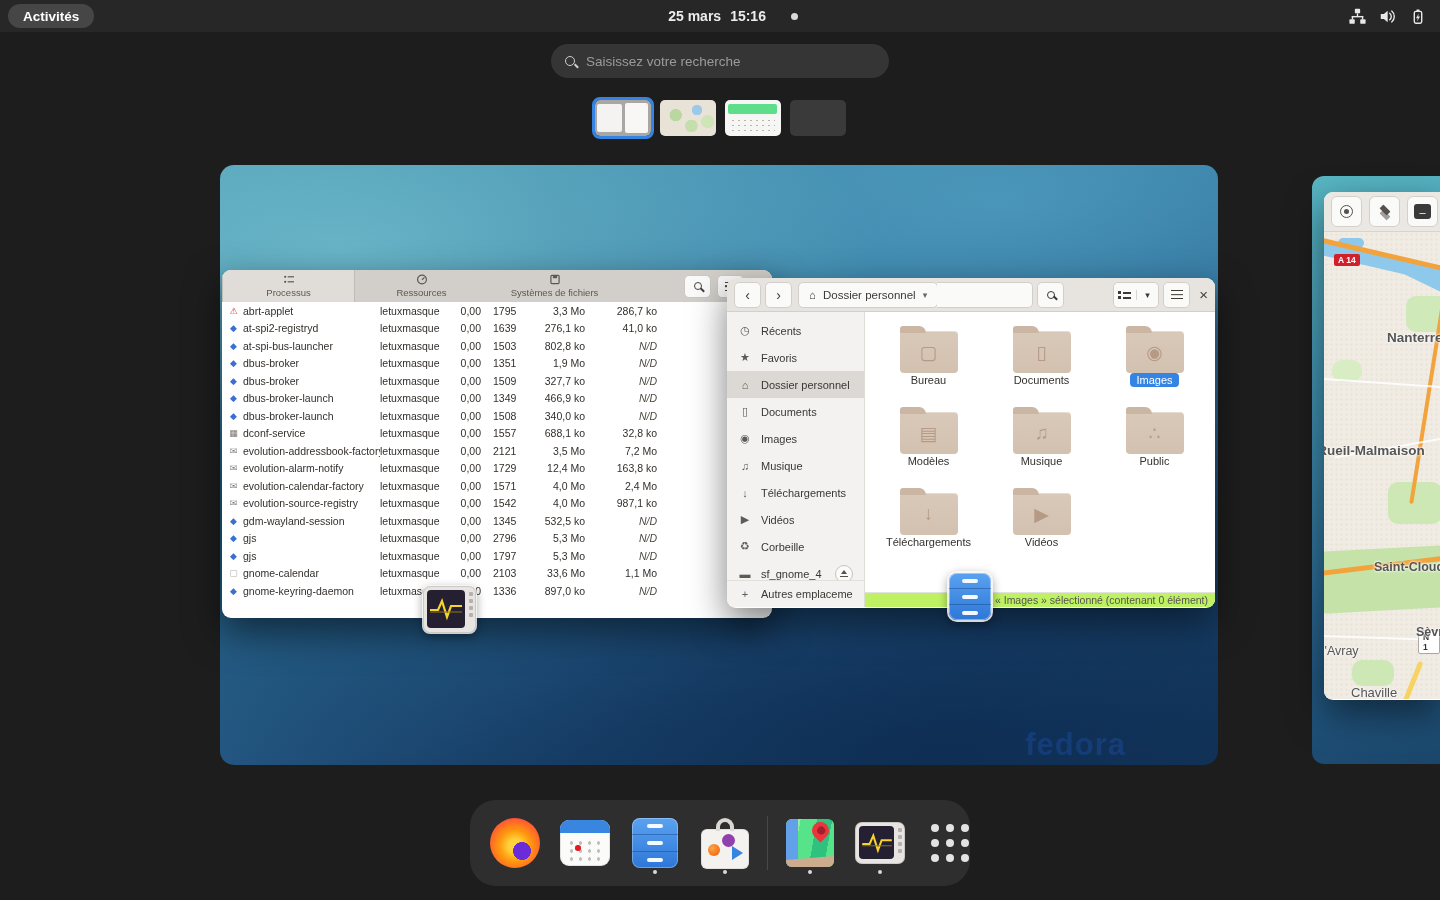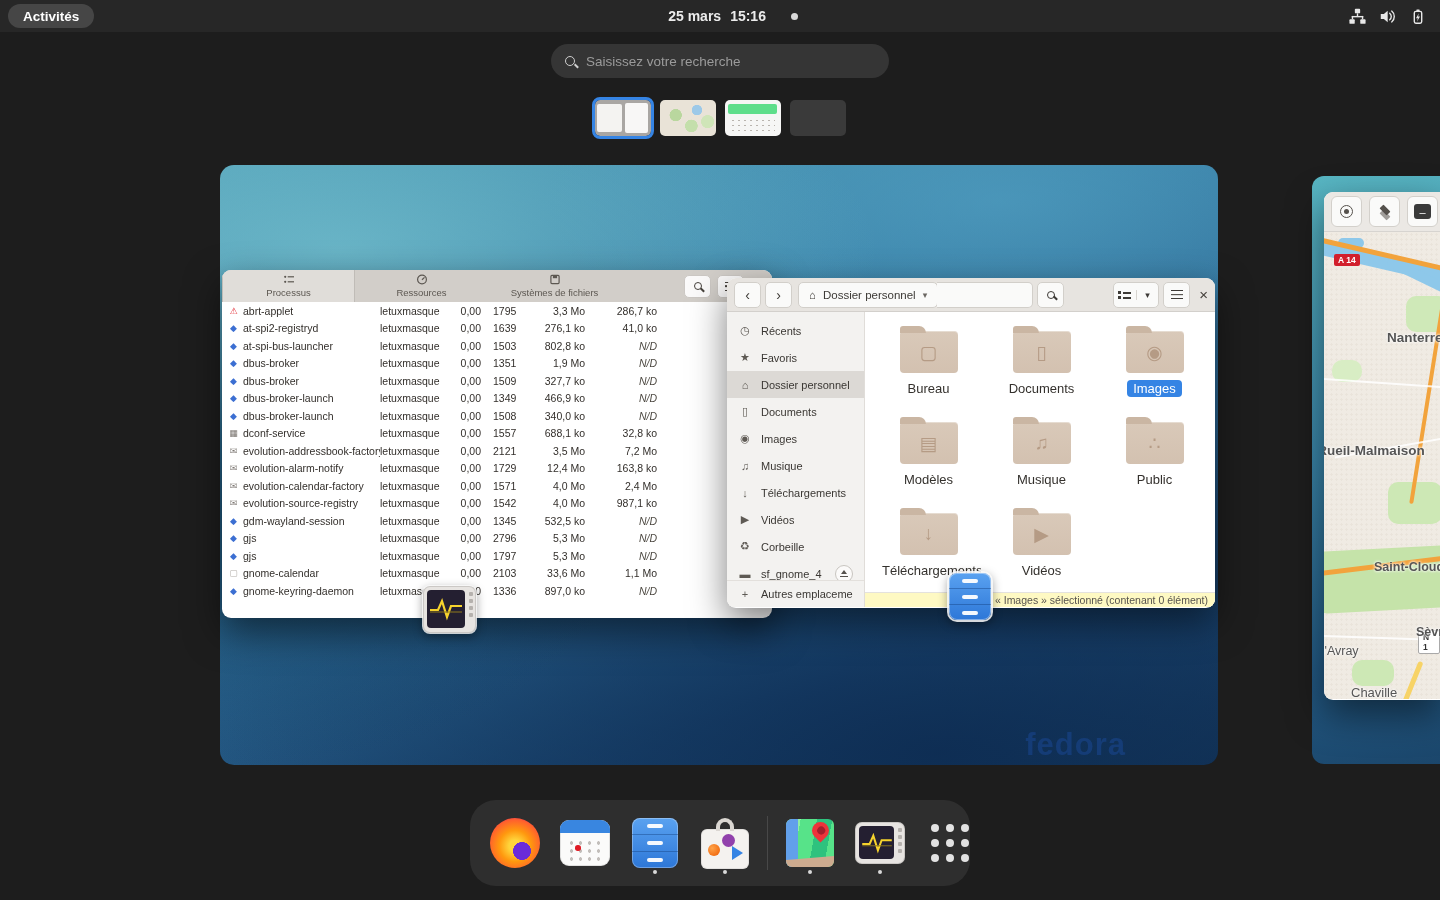--- a/index.html
+++ b/index.html
@@ -128,24 +128,24 @@
 
   .nf-content { flex:1; position:relative; background:#fff; }
   .folders { display:grid; grid-template-columns:repeat(3,113px); padding:13px 0 0 7px; row-gap:15px; }
   .folder { text-align:center; }
   .folder-icon { width:58px; height:42px; margin:6px auto 0; position:relative; border-radius:3px 4px 4px 4px;
                  background:linear-gradient(#d9c9b9 0%, #d3c1b0 100%); box-shadow:inset 0 1px 0 rgba(255,255,255,.35); }
   .folder-icon:before { content:''; position:absolute; top:-5px; left:0; width:26px; height:7px; background:#cab6a3;
                         border-radius:3px 7px 0 0; }
   .folder-glyph { position:absolute; inset:0; display:flex; align-items:center; justify-content:center;
                   color:#b59b85; font-size:19px; font-style:normal; }
-  .folder-label { display:inline-block; margin-top:7px; font-size:13px; color:#34312d; padding:1px 6px; border-radius:4px;
+  .folder-label { display:inline-block; font-size:11px; color:#34312d; padding:1px 6px; border-radius:4px;
                   max-width:105px; white-space:nowrap; overflow:hidden; }
   .folder.selected .folder-label { background:#3584e4; color:#fff; }
-  .nf-status { position:absolute; left:0; right:0; bottom:0; height:15px; background:#fef9c3; border-top:1px solid #e4e2de;
+  .nf-status { position:absolute; left:0; right:0; bottom:0; height:15px; background:#bef264; border-top:1px solid #e4e2de;
                display:flex; align-items:center; justify-content:flex-end; padding-right:7px; font-size:10.5px; color:#57534e; }
 
   
   .badge { position:absolute; z-index:5; filter:drop-shadow(0 3px 5px rgba(0,0,0,.35)); }
   .badge-monitor { left:423px; top:586px; }
   .badge-files { left:949px; top:573px; }
 
   
   .win-maps { left:1324px; top:192px; width:116px; height:508px; border-radius:9px 0 0 9px; overflow:hidden; }
   .maps-header { height:40px; background:#ebe8e4; border-bottom:1px solid #d7d4d0; display:flex; align-items:center;

